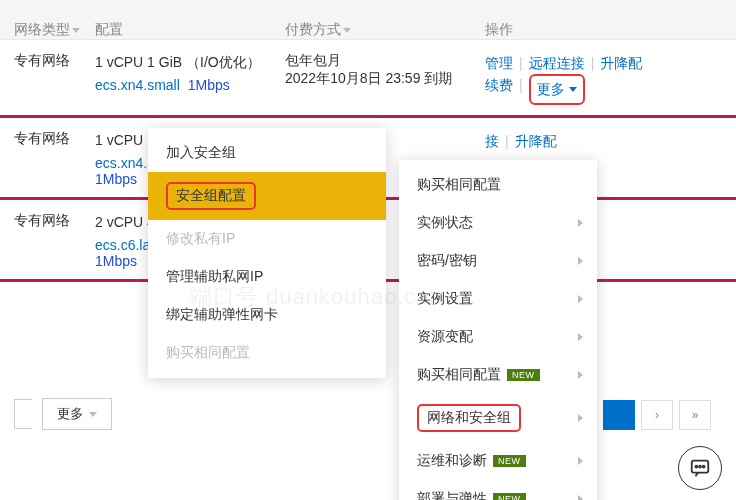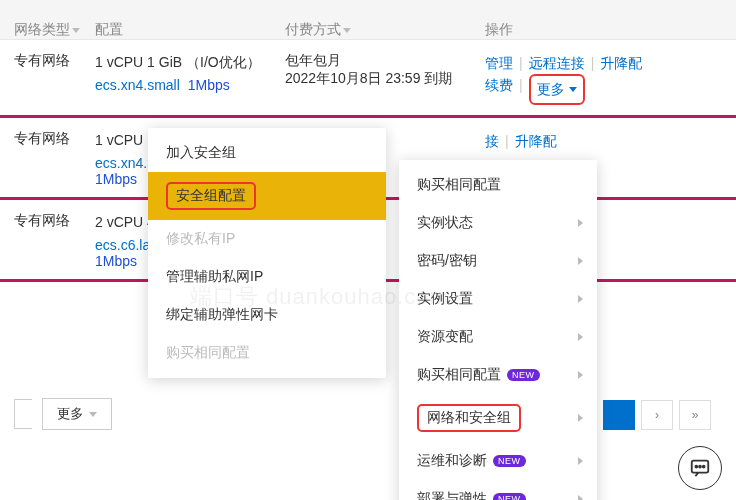--- a/index.html
+++ b/index.html
@@ -107,25 +107,25 @@
     color: #333;
     cursor: pointer;
   }
   .caret-rt {
     width: 0; height: 0;
     border-top: 4px solid transparent;
     border-bottom: 4px solid transparent;
     border-left: 5px solid #bbb;
   }
   .badge-new {
-    background: #6d28d9;
+    background: #4d7c0f;
     color: #fff;
     font-size: 9px;
     padding: 1px 5px;
-    border-radius: 6px;
+    border-radius: 0;
     margin-left: 6px;
     letter-spacing: .5px;
   }
   .mi-label { display: inline-flex; align-items: center; }
 
   
   .bottom {
     position: absolute;
     left: 14px; bottom: 70px;
     display: flex;

